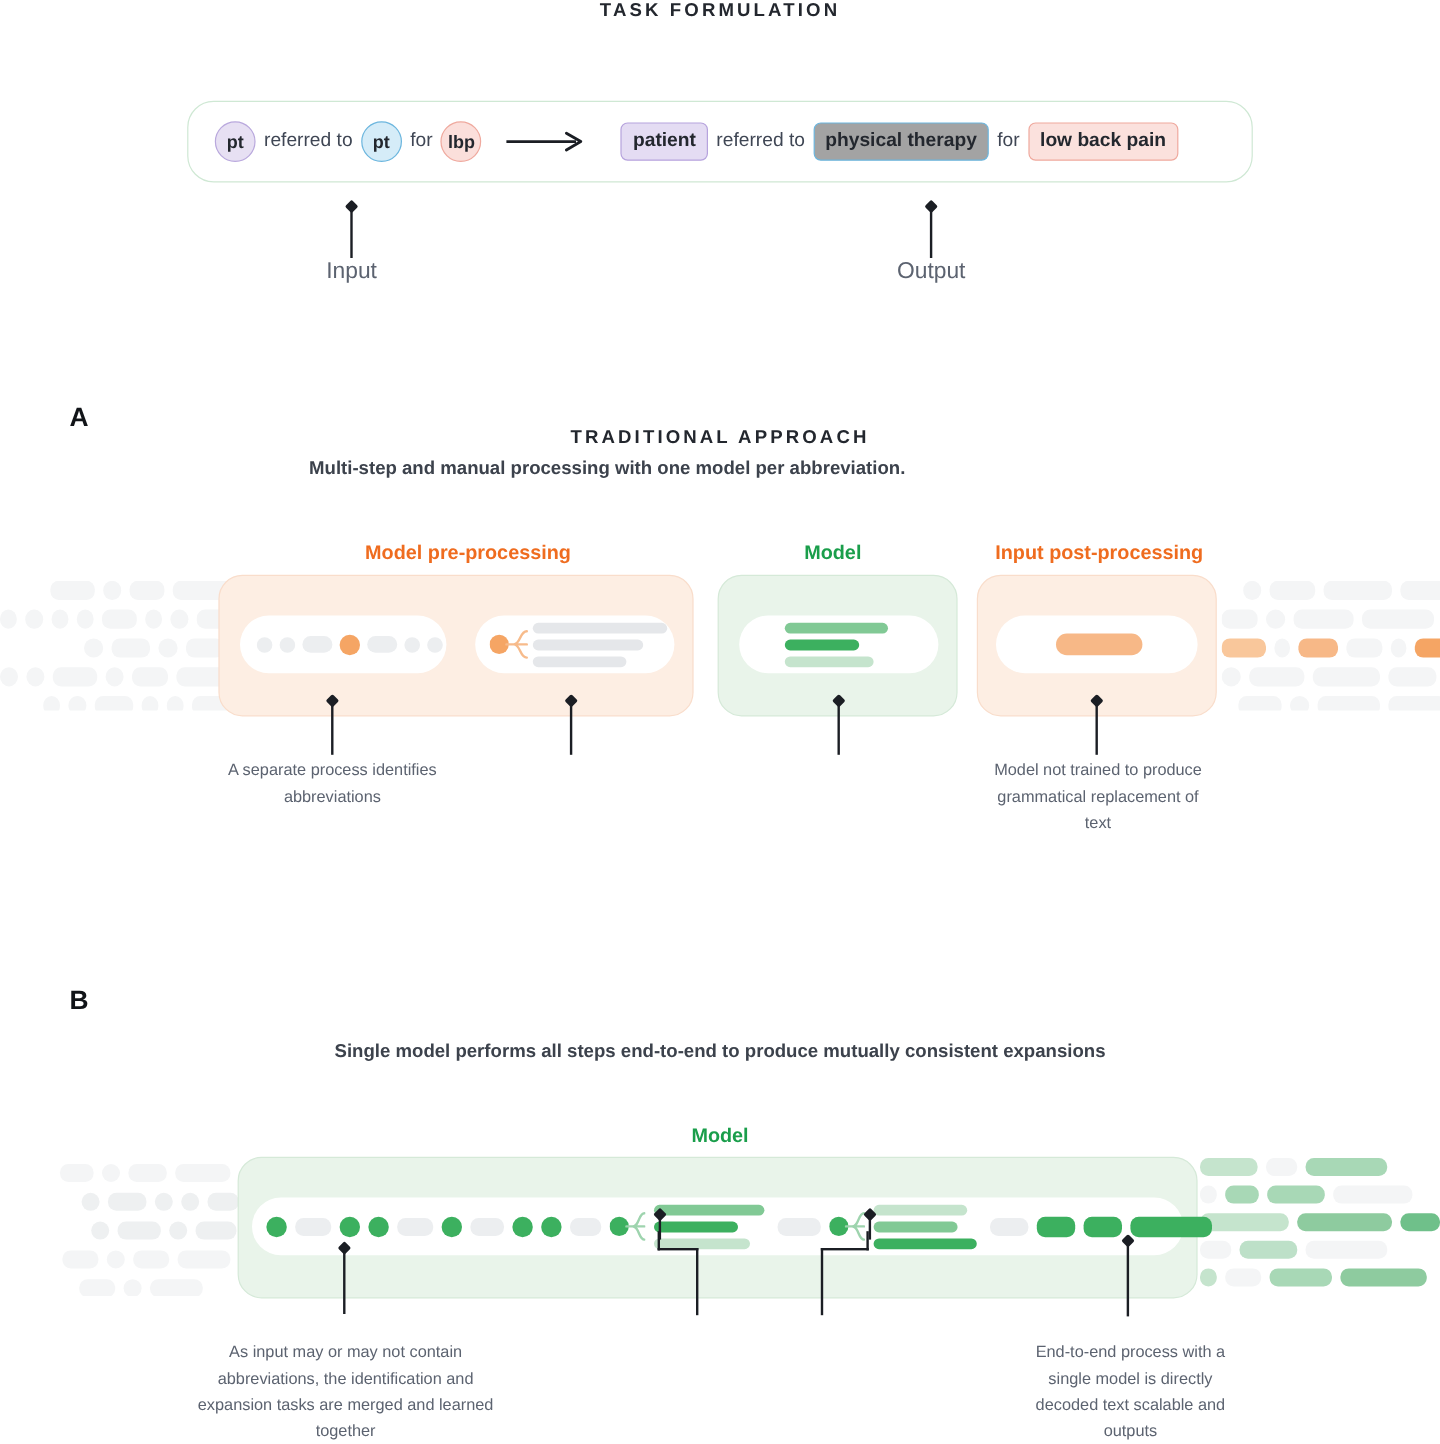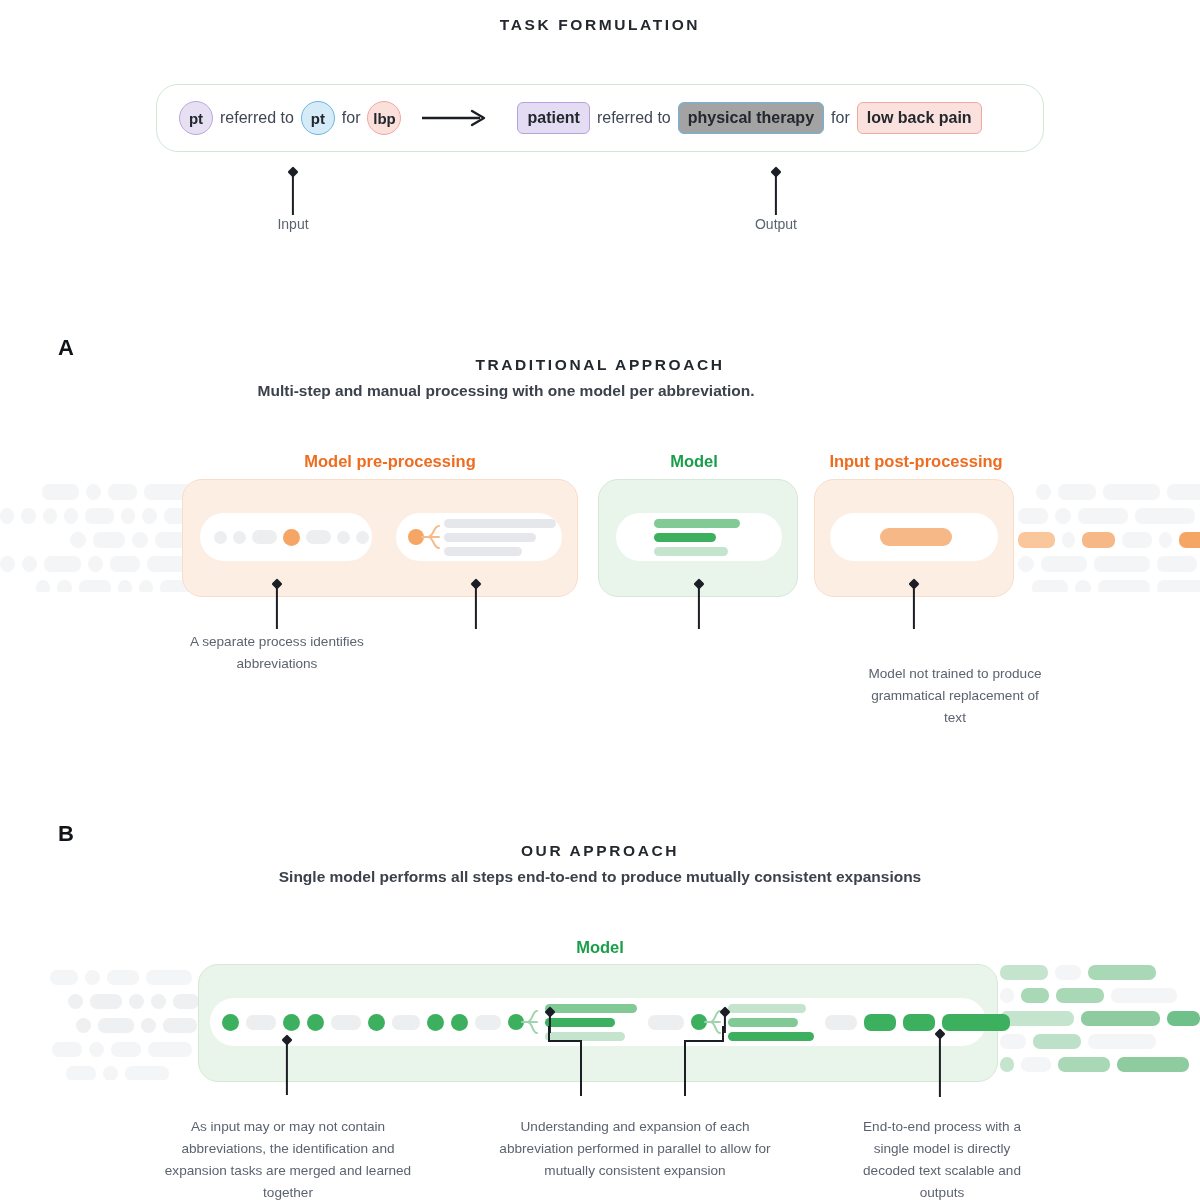--- a/index.html
+++ b/index.html
@@ -104,21 +104,21 @@
     width: 2.2px; background: #1b1e24; top: 7px;
   }
   .pin .head {
     position: absolute; left: 50%; top: 0;
     transform: translateX(-50%) rotate(45deg);
     width: 8px; height: 8px; background: #1b1e24;
     border-radius: 1.5px;
   }
   .pin .lbl {
     position: absolute; left: 50%; transform: translateX(-50%);
-    white-space: nowrap; font-size: 14px; color: #5c6370;
+    white-space: nowrap; font-size: 19px; color: #5c6370;
   }
 
   
   .elbow { position: absolute; }
   .elbow .h { position: absolute; height: 2.2px; background: #1b1e24; }
   .elbow .v { position: absolute; width: 2.2px; background: #1b1e24; }
 
   
   .grp-box { position: absolute; border-radius: 20px; }
   .grp-box.orange { background: #fdeee3; border: 1.4px solid #f9ddcb; }
@@ -143,21 +143,21 @@
   .bars { display: flex; flex-direction: column; gap: 5px; }
   .bar { height: 9px; border-radius: 5px; }
 
   .fork { position: relative; }
 </style>
 </head>
 <body>
 
 <div class="page">
 
-  <div class="sec-title" style="left:0;top:16px;width:1200px;position:absolute;">TASK FORMULATION</div>
+  <div class="sec-title" style="left:0;top:0;width:1200px;position:absolute;">TASK FORMULATION</div>
 
   <div class="tf-box" style="left:156px;top:84px;width:888px;height:68px;">
     <div class="tf-row">
       <span class="tok-circle purple">pt</span>
       <span class="plain">referred to</span>
       <span class="tok-circle blue">pt</span>
       <span class="plain">for</span>
       <span class="tok-circle red">lbp</span>
 
       <span class="arrow-wrap">
@@ -325,24 +325,23 @@
 
   <div class="pin" style="left:678px;top:580px;width:42px;height:48px;">
     <div class="head"></div>
     <div class="stem" style="height:42px;"></div>
   </div>
 
   <div class="pin" style="left:893px;top:580px;width:42px;height:48px;">
     <div class="head"></div>
     <div class="stem" style="height:42px;"></div>
   </div>
-  <div class="caption" style="left:864px;top:631px;width:182px;margin-top:32px;">Model not trained to produce grammatical replacement of text</div>
+  <div class="caption" style="left:824px;top:631px;width:182px;">Model not trained to produce grammatical replacement of text</div>
 
   <div class="panel-letter" style="left:58px;top:821px;">B</div>
-  <div class="sec-title" style="left:0;top:842px;width:1200px;position:absolute;">OUR APPROACH</div>
   <div class="sec-sub" style="left:0;top:868px;width:1200px;position:absolute;">Single model performs all steps end-to-end to produce mutually consistent expansions</div>
 
   <div class="bg-tokens" style="left:0px;top:970px;width:200px;height:110px;">
     <div class="bg-row" style="margin-left:50px;margin-bottom:9px;">
       <span class="chip" style="width:28px;height:15px;background:#f4f5f6;"></span>
       <span class="dot" style="width:15px;height:15px;background:#f4f5f6;"></span>
       <span class="chip" style="width:32px;height:15px;background:#f4f5f6;"></span>
       <span class="chip" style="width:46px;height:15px;background:#f4f5f6;"></span>
     </div>
     <div class="bg-row" style="margin-left:68px;margin-bottom:9px;">
@@ -458,21 +457,20 @@
 
   <div class="pin" style="left:529px;top:1008px;width:42px;height:20px;">
     <div class="head"></div>
     <div class="stem" style="height:18px;"></div>
   </div>
   <div class="elbow" style="left:540px;top:1026px;width:50px;height:70px;">
     <div class="v" style="left:8px;top:0;height:16px;"></div>
     <div class="h" style="left:8px;top:14px;width:34px;"></div>
     <div class="v" style="left:40px;top:14px;height:56px;"></div>
   </div>
-  <div class="caption" style="left:490px;top:1116px;width:290px;">Understanding and expansion of each abbreviation performed in parallel to allow for mutually consistent expansion</div>
 
   <div class="pin" style="left:704px;top:1008px;width:42px;height:20px;">
     <div class="head"></div>
     <div class="stem" style="height:18px;"></div>
   </div>
   <div class="elbow" style="left:676px;top:1026px;width:56px;height:70px;">
     <div class="v" style="left:46px;top:0;height:16px;"></div>
     <div class="h" style="left:8px;top:14px;width:40px;"></div>
     <div class="v" style="left:8px;top:14px;height:56px;"></div>
   </div>

